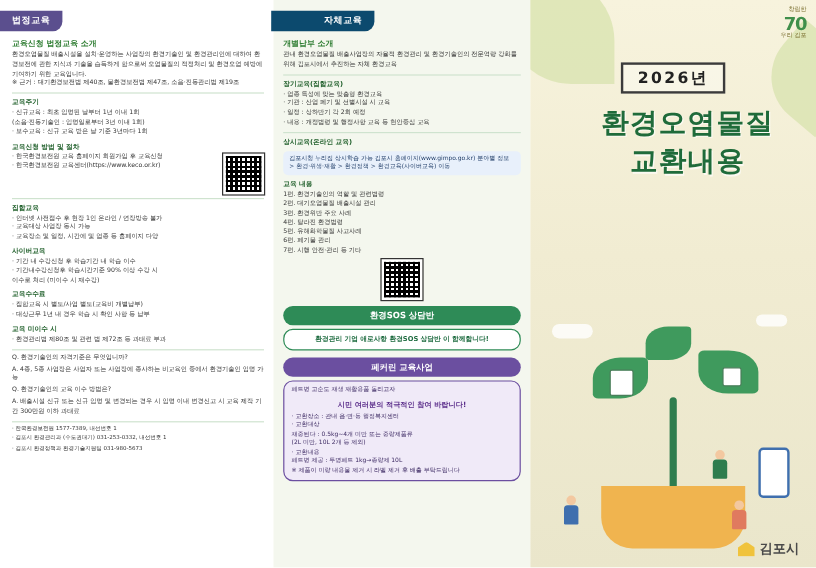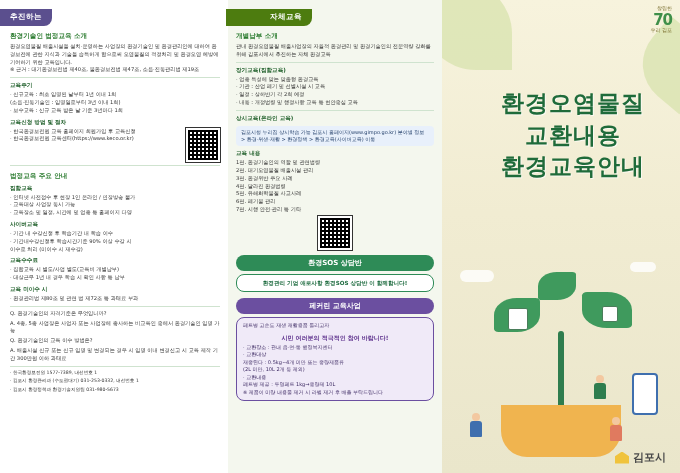--- a/index.html
+++ b/index.html
@@ -29,21 +29,21 @@
     display: inline-block;
     background: #5b4f8e;
     color: #fff;
     font-size: 7.5px;
     font-weight: bold;
     padding: 3px 10px 4px 10px;
     border-radius: 0 0 8px 0;
     letter-spacing: 0.5px;
     margin-left: -10px;
   }
-  .hdr-tab.green { background: #4d7c0f; padding-left: 44px; }
+  .hdr-tab.green { background: #0c4a6e; padding-left: 44px; }
   .hdr-tab.purple { background: #5b4f8e; }
 
   .sec-title {
     color: #2e7d32;
     font-weight: bold;
     font-size: 6.6px;
     margin: 6px 0 2px 0;
   }
   .body-txt {
     font-size: 5.2px;
@@ -235,41 +235,40 @@
     position: absolute; background: #ffffffcc; border-radius: 20px;
   }
   .sm { font-size: 4.6px; }
 </style>
 </head>
 <body>
 
 <div class="page">
 
   <div class="panel-left">
-    <div class="hdr-tab purple">추진하는</div>
-
-    <div class="sec-title">환경기술인 법정교육 소개</div>
+    <div class="hdr-tab purple">법정교육</div>
+
+    <div class="sec-title">교육신청 법정교육 소개</div>
     <p class="body-txt">환경오염물질 배출시설을 설치·운영하는 사업장의 환경기술인 및 환경관리인에 대하여 환경보전에 관한 지식과 기술을 습득하게 함으로써 오염물질의 적정처리 및 환경오염 예방에 기여하기 위한 교육입니다.
 ※ 근거 : 대기환경보전법 제40조, 물환경보전법 제47조, 소음·진동관리법 제19조</p>
     <hr class="rule">
 
     <div class="lbl">교육주기</div>
     <p class="body-txt">· 신규교육 : 최초 임명된 날부터 1년 이내 1회
   (소음·진동기술인 : 임명일로부터 3년 이내 1회)
 · 보수교육 : 신규 교육 받은 날 기준 3년마다 1회</p>
 
     <div class="lbl">교육신청 방법 및 절차</div>
     <div class="row-qr">
       <p class="body-txt txtcol">· 한국환경보전원 교육 홈페이지 회원가입 후 교육신청
 · 한국환경보전원 교육센터(https://www.keco.or.kr)</p>
       <div class="qr"></div>
     </div>
     <hr class="rule">
 
-    <div class="sec-title">법정교육 주요 안내</div>
 
     <div class="lbl">집합교육</div>
     <p class="body-txt">· 인터넷 사전접수 후 현장 1인 온라인 / 연장방송 불가
 · 교육대상 사업장 동시 가능
 · 교육장소 및 일정, 시간에 및 업종 등 홈페이지 다양</p>
 
     <div class="lbl">사이버교육</div>
     <p class="body-txt">· 기간 내 수강신청 후 학습기간 내 학습 이수
 · 기간내수강신청후 학습시간기준 90% 이상 수강 시
   이수로 처리 (미이수 시 재수강)</p>
@@ -350,25 +349,25 @@
   <div class="panel-right">
     <div class="leaf-deco" style="top:-20px;left:-20px;width:90px;height:90px;"></div>
     <div class="leaf-deco" style="top:30px;right:-30px;width:70px;height:70px;transform:rotate(40deg)"></div>
 
     <div class="badge70">
       <span>창립한</span>
       <span class="big">70</span>
       <span>우리 김포</span>
     </div>
 
+    <div class="year-box">2026년</div>
 
     <div class="cover-title">
       <div>환경오염물질</div>
       <div>교환내용</div>
-      <div class="l3">환경교육안내</div>
     </div>
 
     <div class="illus">
       <div class="cloud" style="width:34px;height:12px;left:18px;top:12px;"></div>
       <div class="cloud" style="width:26px;height:10px;right:24px;top:4px;"></div>
 
       <div class="blob-leaf" style="width:46px;height:34px;left:52px;top:40px;"></div>
       <div class="blob-leaf" style="width:50px;height:36px;right:48px;top:34px;transform:scaleX(-1)"></div>
       <div class="blob-leaf" style="width:38px;height:28px;left:96px;top:14px;"></div>
 

